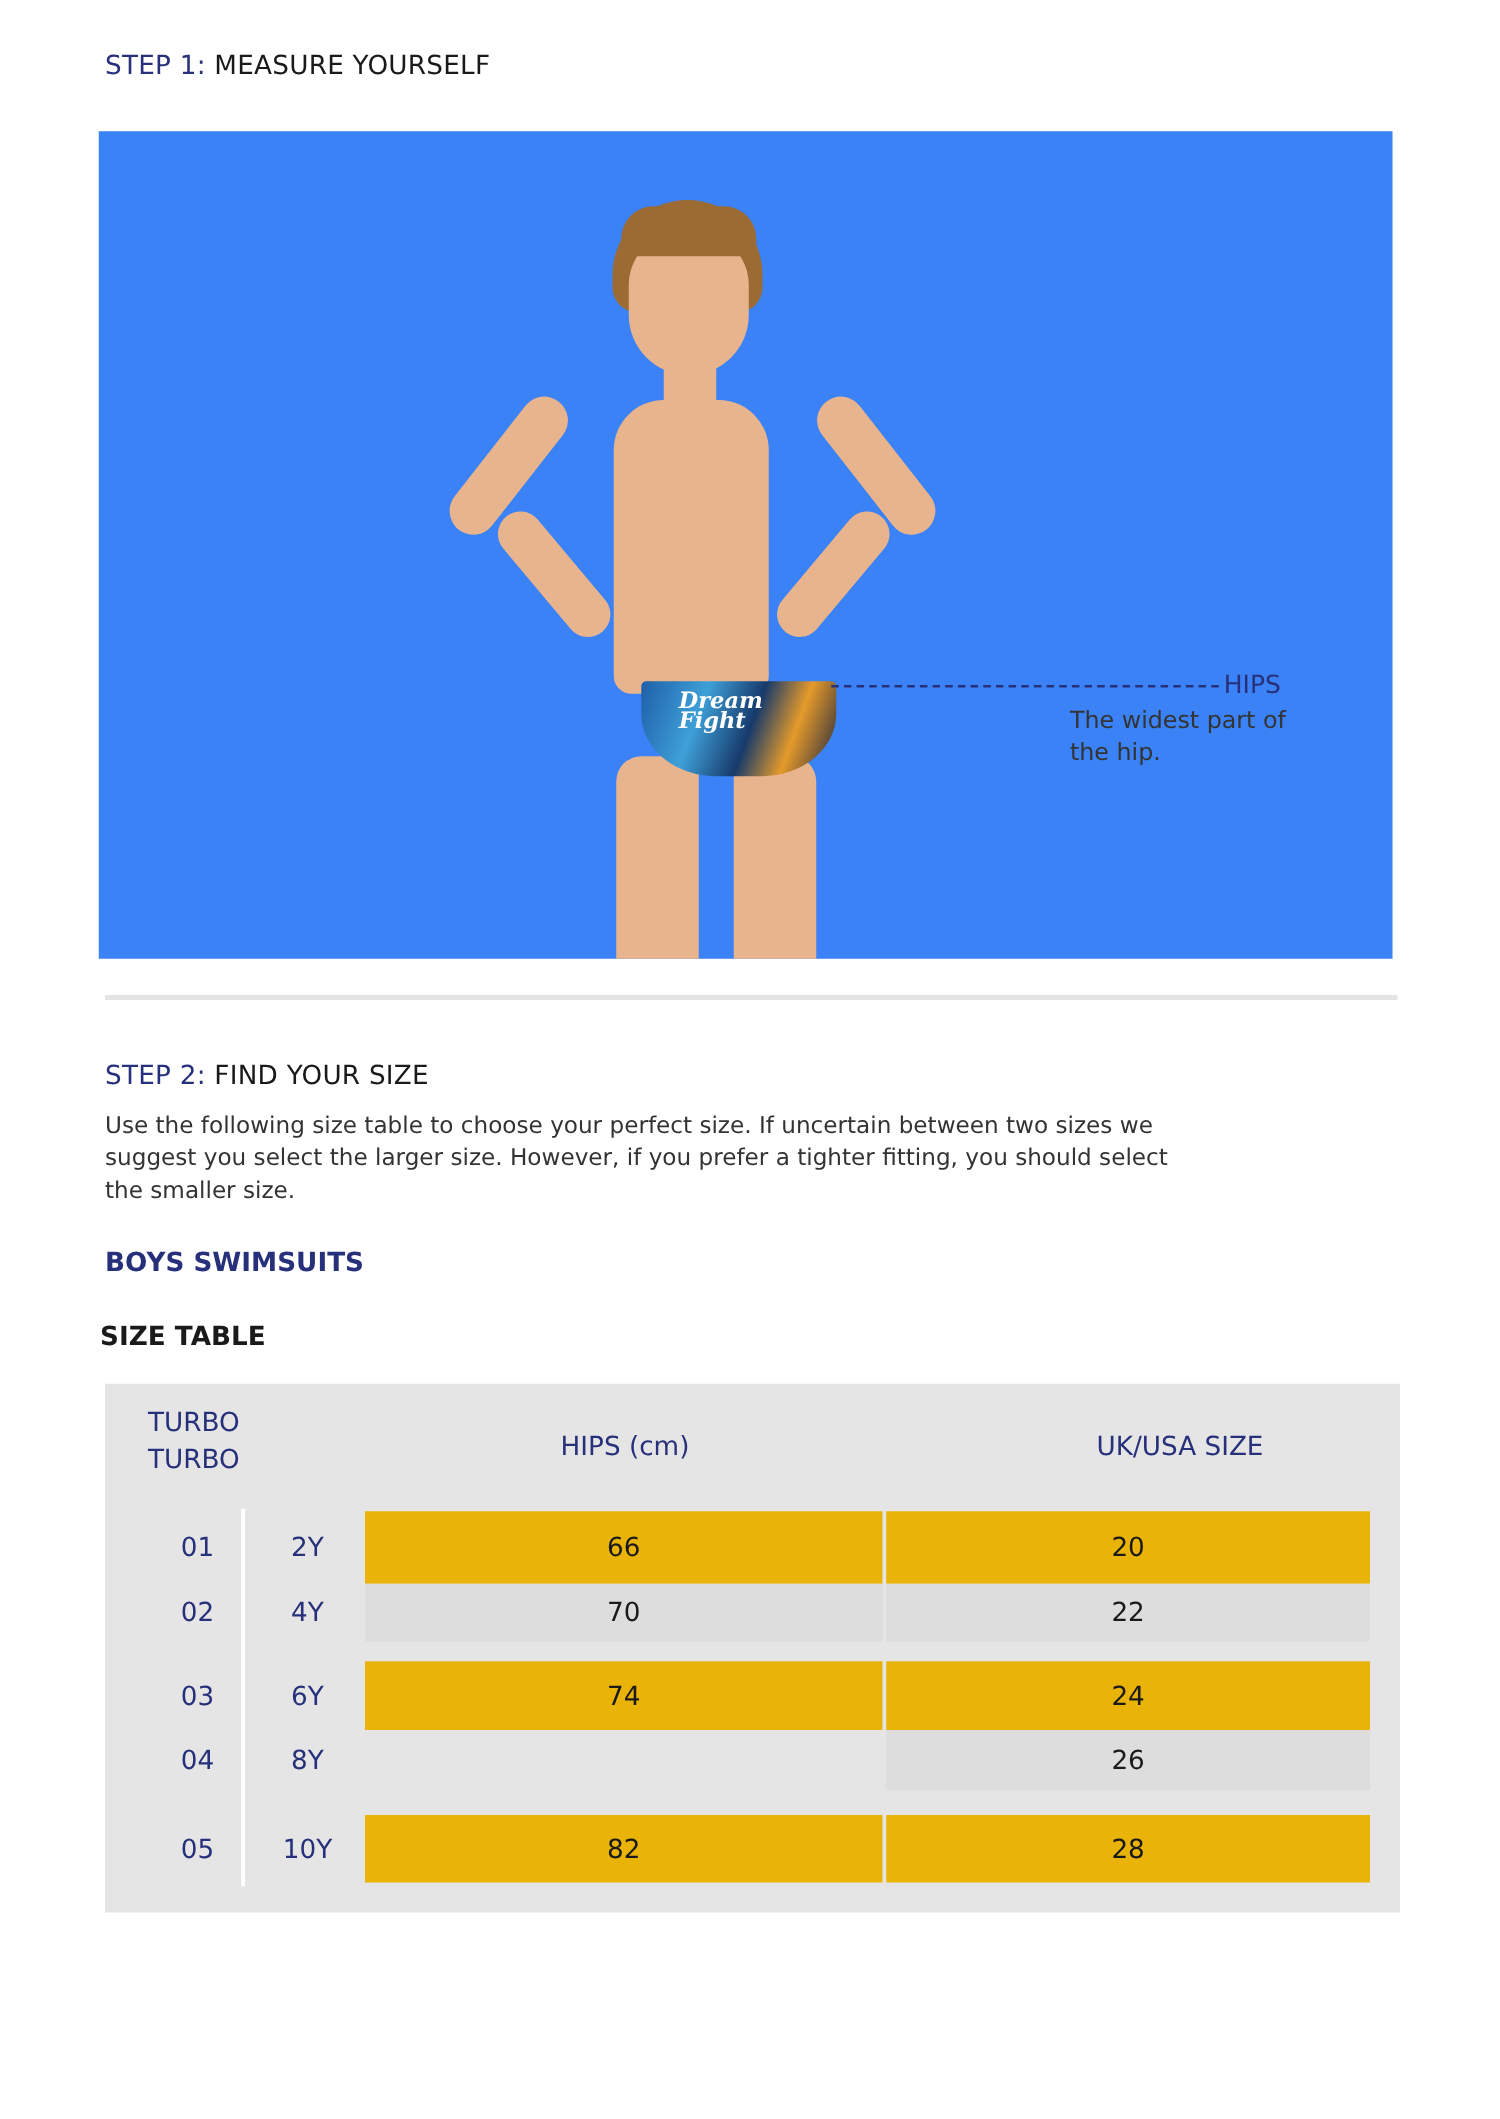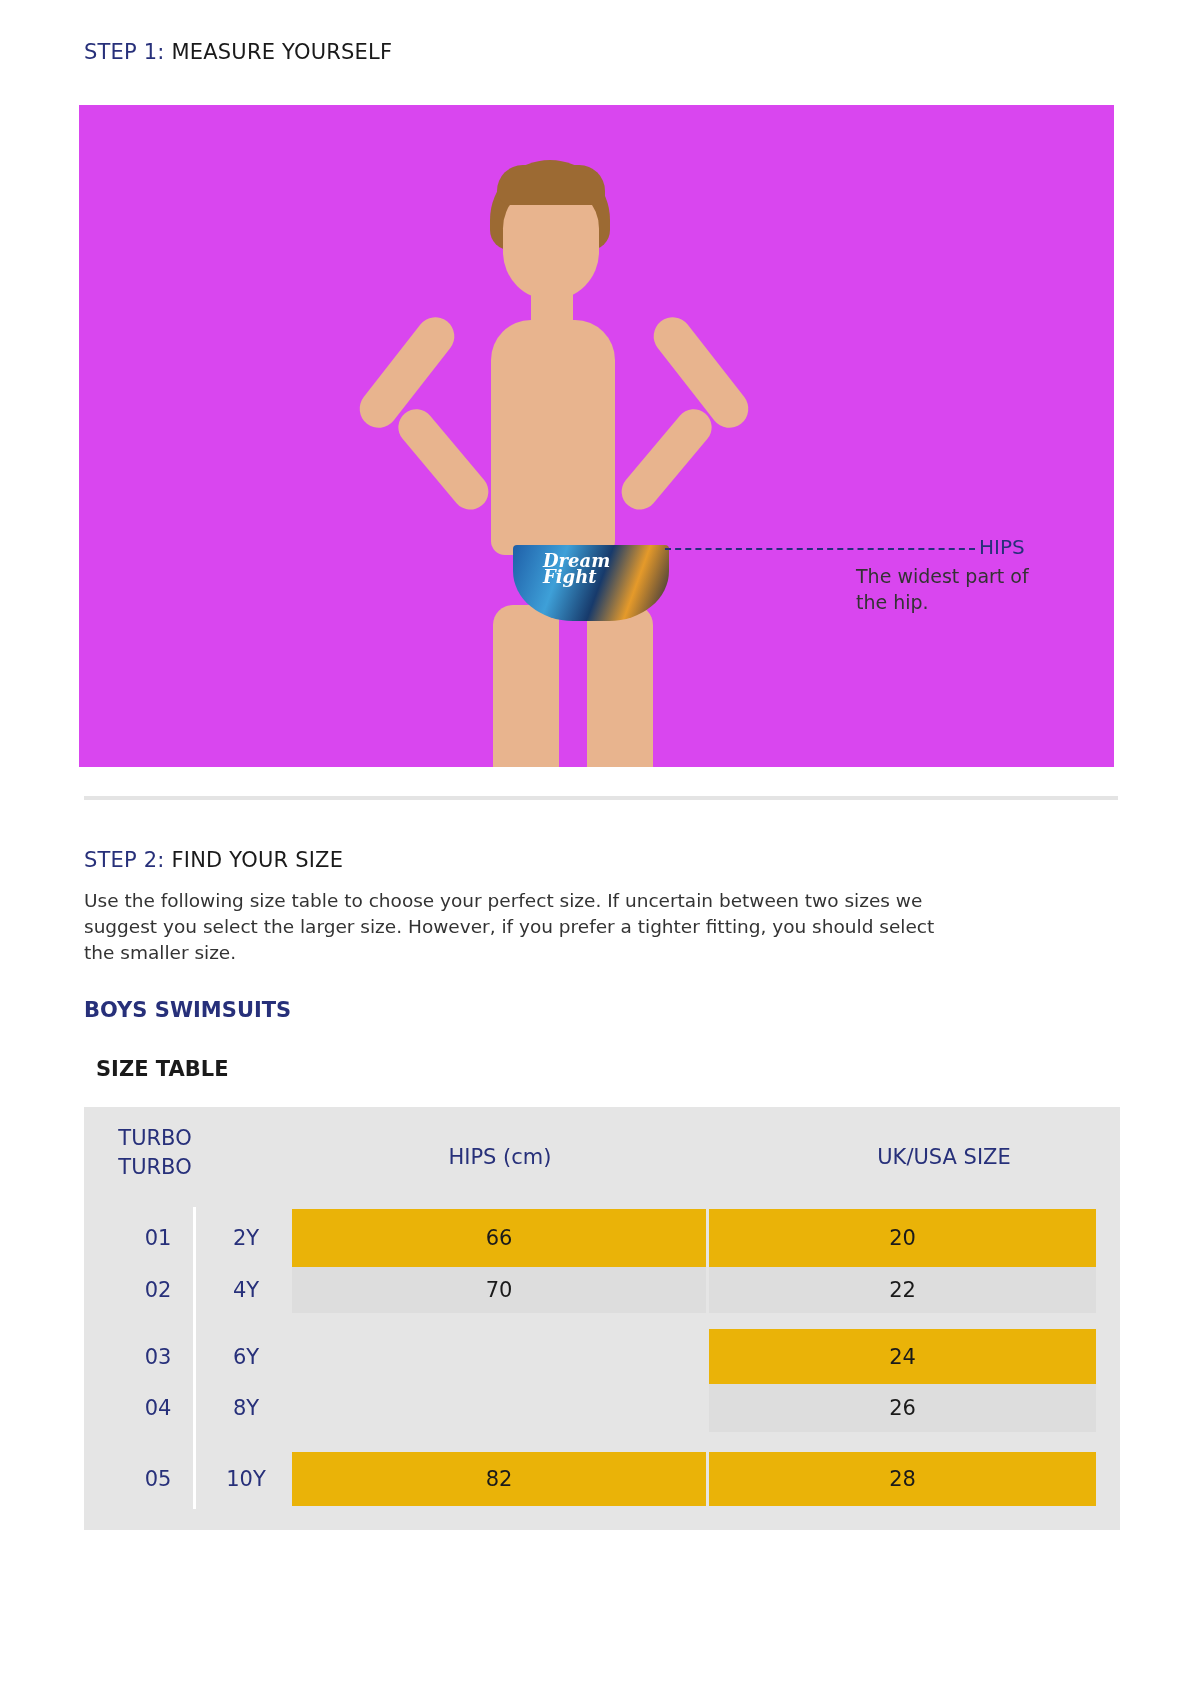--- a/index.html
+++ b/index.html
@@ -11,21 +11,21 @@
     .step-title {
       position: absolute; left: 84px; font-size: 21px; letter-spacing: 0.2px;
       font-weight: normal; margin: 0; color: #1a1a1a;
     }
     .step-title .num { color: #27307a; }
     #step1 { top: 40px; }
     #step2 { top: 848px; }
 
     .photo-box {
       position: absolute; left: 79px; top: 105px; width: 1035px; height: 662px;
-      background: #d946ef; overflow: hidden;
+      background: #3b82f6; overflow: hidden;
     }
     .divider {
       position: absolute; left: 84px; top: 796px; width: 1034px; height: 4px;
       background: #e4e4e4;
     }
 
     
     .fig { position: absolute; left: 0; top: 0; width: 1035px; height: 662px; }
     .skin { background: #e8b48e; position: absolute; }
     .hair { position: absolute; background: #9c6a33; }
@@ -52,21 +52,21 @@
     }
 
     .intro {
       position: absolute; left: 84px; top: 888px; width: 860px; font-size: 18.5px; line-height: 26px;
       color: #333; margin: 0;
     }
     .section-label {
       position: absolute; left: 84px; top: 998px; font-size: 21px; color: #27307a; margin: 0;
     }
     .table-label {
-      position: absolute; left: 96px; top: 1057px; font-size: 21px; color: #1a1a1a; margin: 0;
+      position: absolute; left: 80px; top: 1057px; font-size: 21px; color: #1a1a1a; margin: 0;
     }
 
     .size-table {
       position: absolute; left: 84px; top: 1107px; width: 1036px; height: 423px;
       background: #e5e5e5;
     }
     .th {
       position: absolute; color: #27307a; font-size: 21px; text-align: center; line-height: 29px;
     }
     .th-turbo { left: 0; top: 17px; width: 142px; }
@@ -143,20 +143,21 @@
   </div>
   <div class="row grey" style="top:160px;height:46px;">
     <div class="cell c-turbo">02</div>
     <div class="cell c-age">4Y</div>
     <div class="cell c-hips">70</div>
     <div class="cell c-uk">22</div>
   </div>
   <div class="row white" style="top:222px;height:55px;">
     <div class="cell c-turbo">03</div>
     <div class="cell c-age">6Y</div>
+    <div class="cell c-hips">74</div>
     <div class="cell c-uk">24</div>
   </div>
   <div class="row grey" style="top:277px;height:48px;">
     <div class="cell c-turbo">04</div>
     <div class="cell c-age">8Y</div>
     <div class="cell c-uk">26</div>
   </div>
   <div class="row white" style="top:345px;height:54px;">
     <div class="cell c-turbo">05</div>
     <div class="cell c-age">10Y</div>

